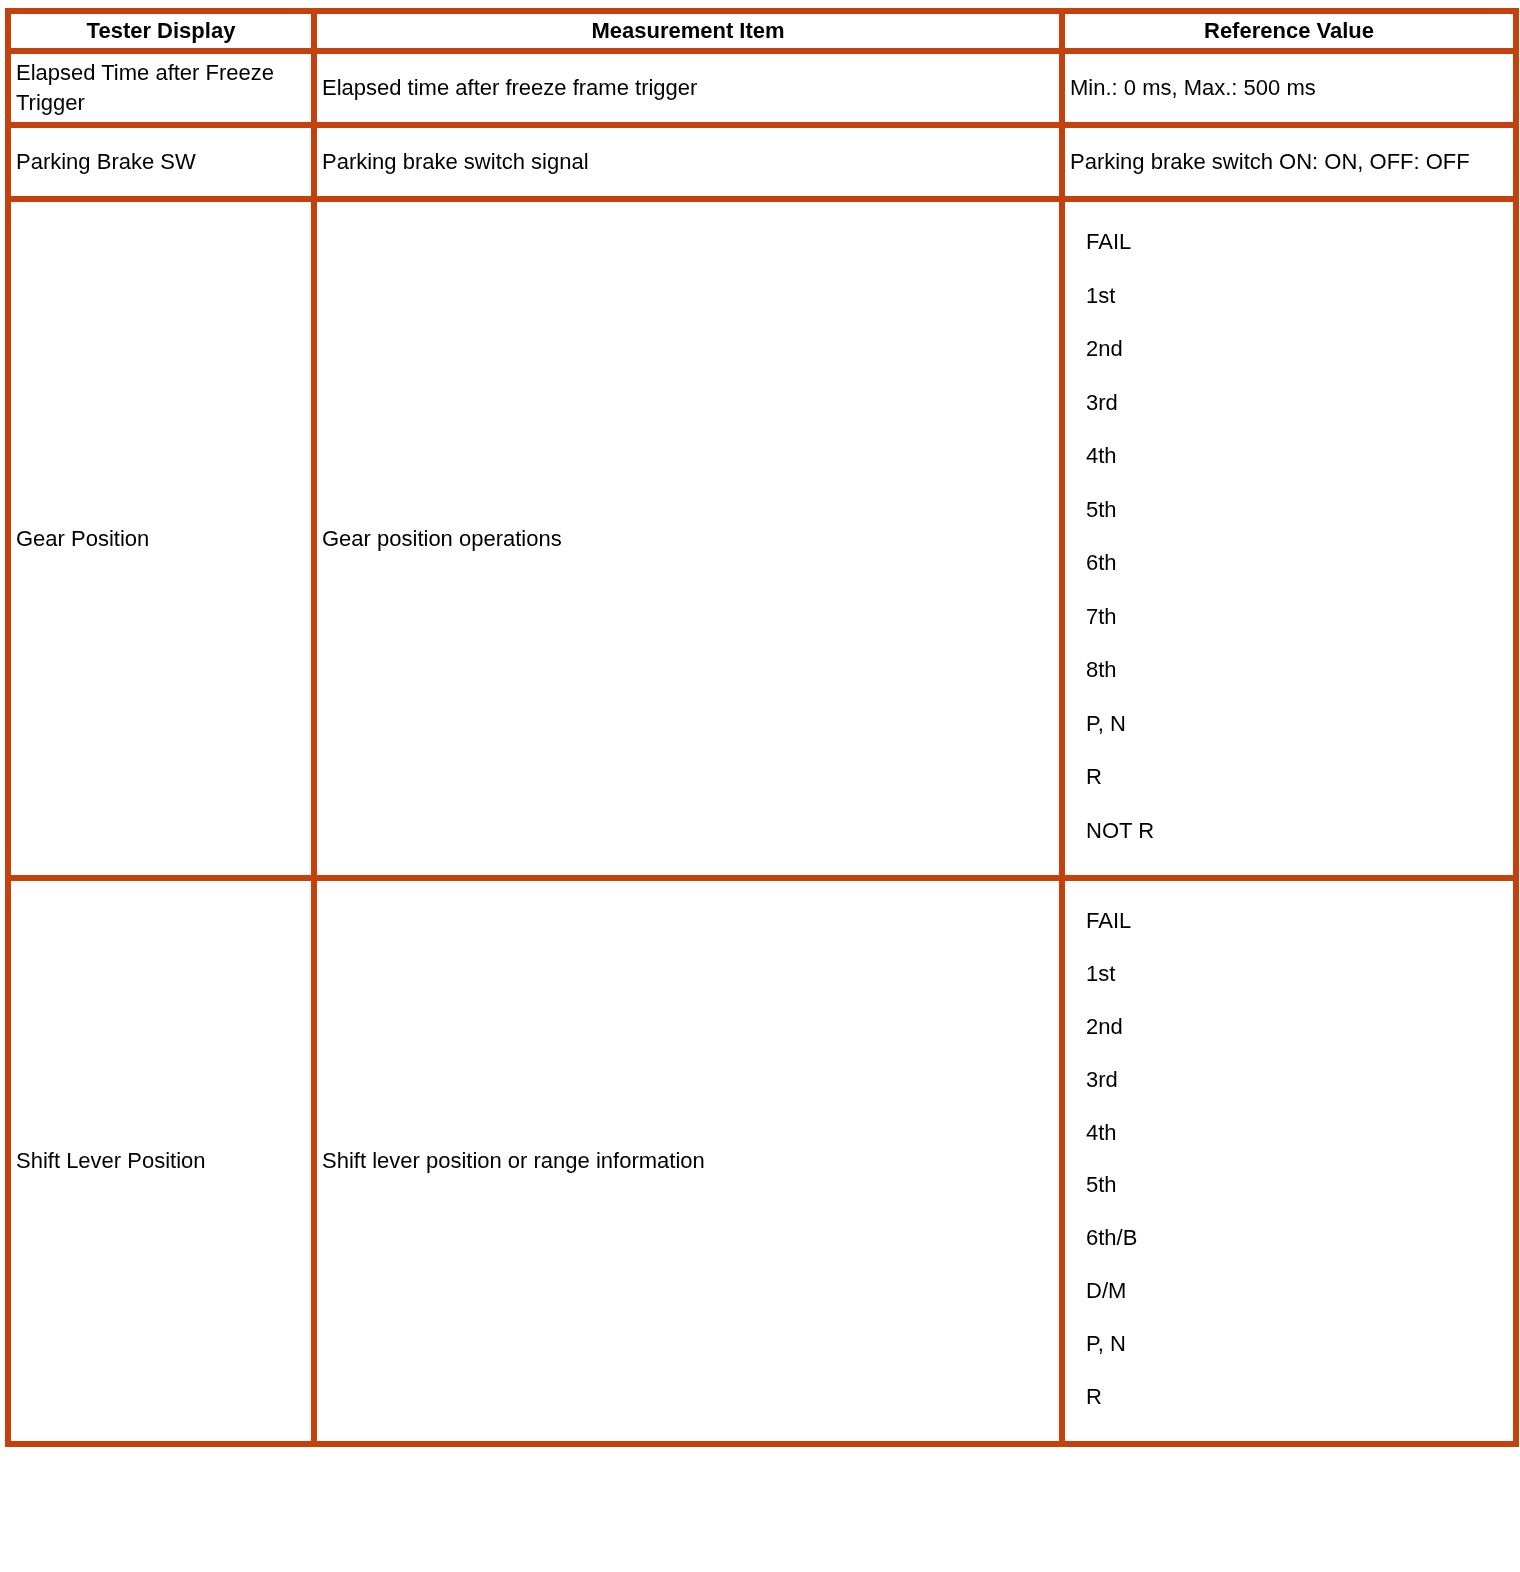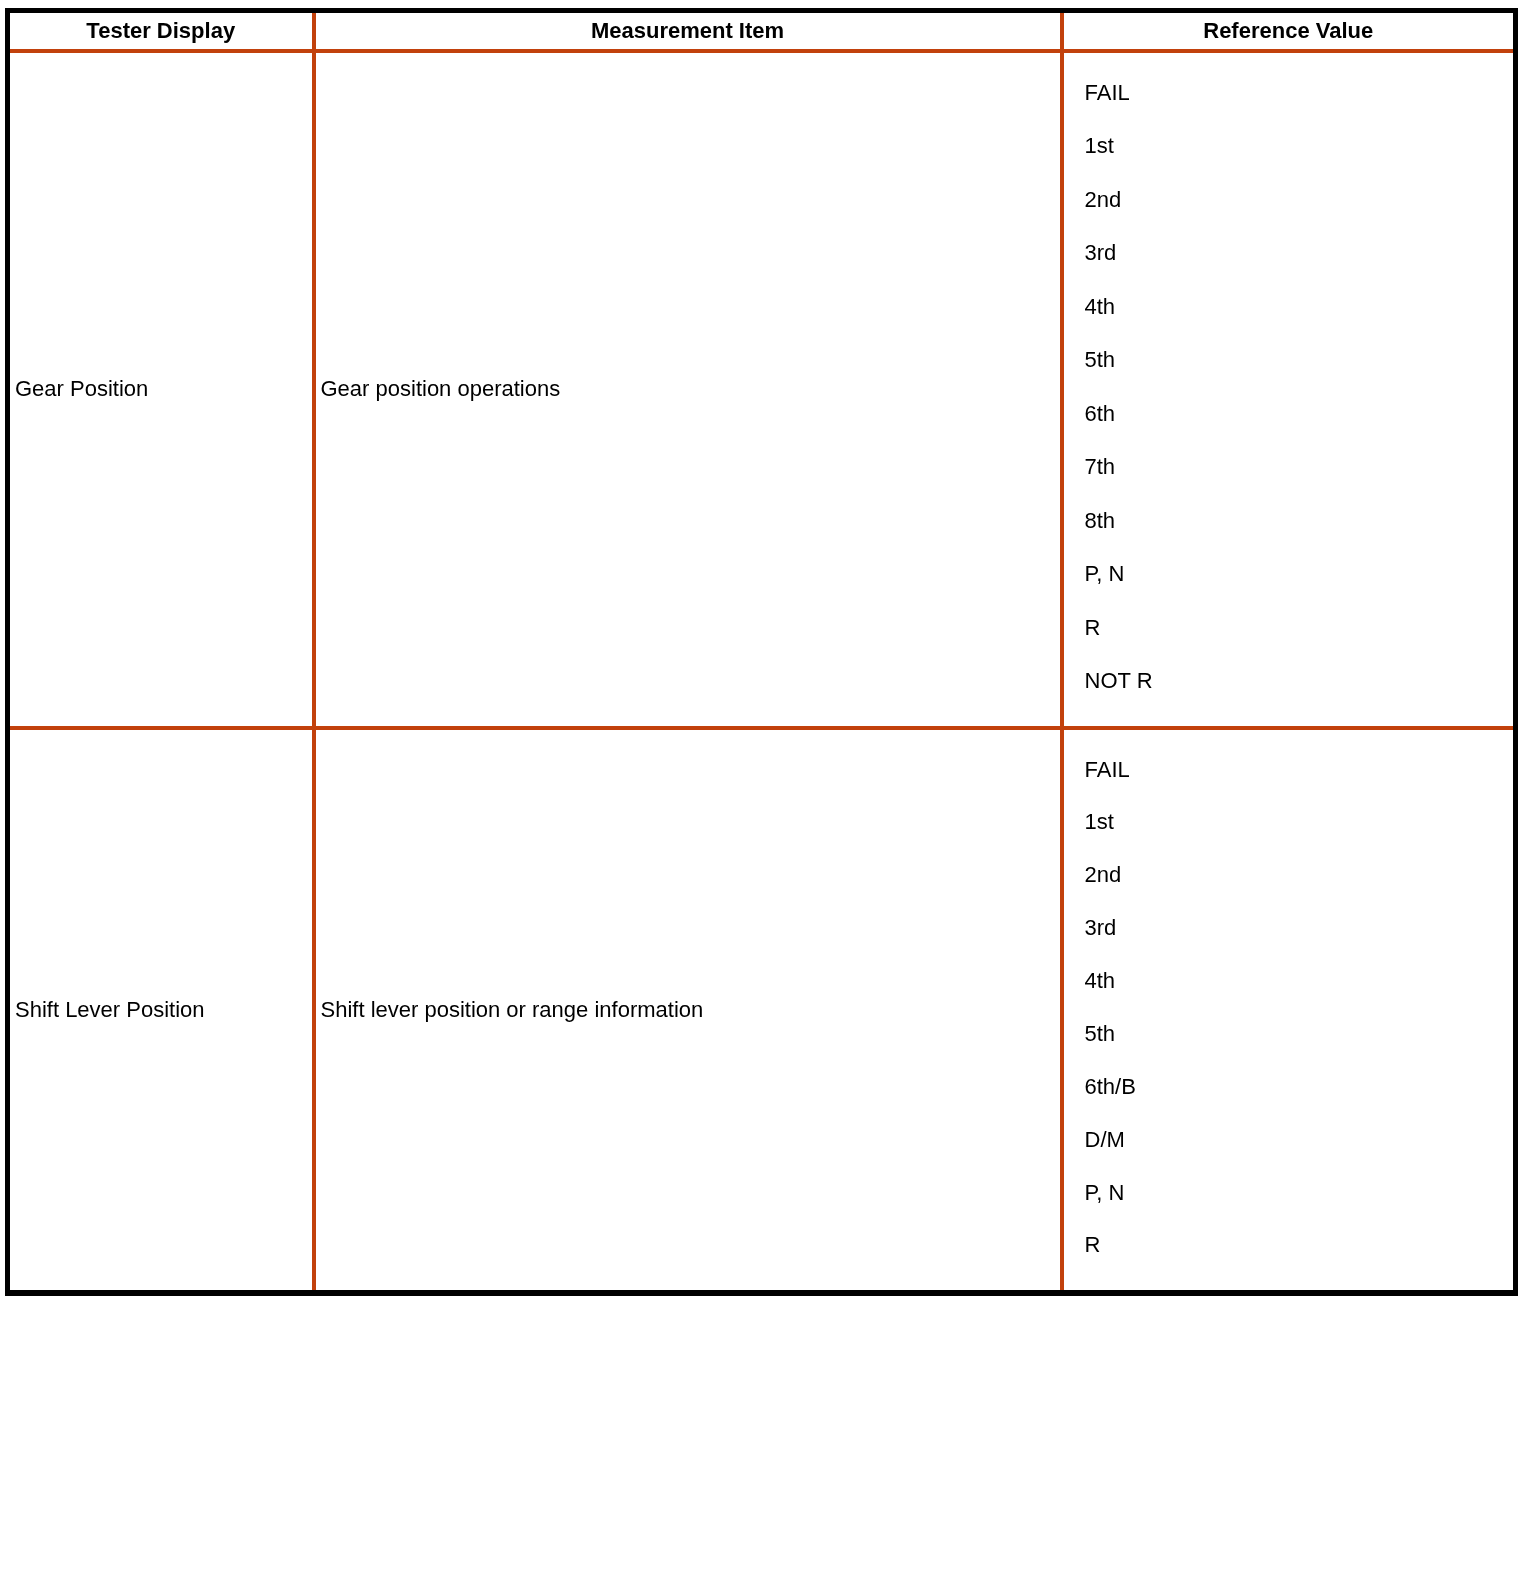--- a/index.html
+++ b/index.html
@@ -19,21 +19,21 @@
     width: 1508px;
     margin: 8px 0 0 5px;
     font-family: "Liberation Sans", sans-serif;
     font-size: 22px;
     color: #000000;
     border: 5px solid #000000;
     border-bottom-width: 6px;
   }
   table.spec-table th,
   table.spec-table td {
-    border: 4px solid #c2410c;
+    border: 6px solid #c2410c;
     box-sizing: border-box;
     overflow: hidden;
   }
   thead th {
     font-weight: bold;
     text-align: center;
     vertical-align: middle;
     height: 40px;
     padding: 2px 4px;
     border-bottom-width: 4px;
@@ -82,20 +82,30 @@
       <col style="width:454px">
     </colgroup>
     <thead>
       <tr>
         <th>Tester Display</th>
         <th>Measurement Item</th>
         <th>Reference Value</th>
       </tr>
     </thead>
     <tbody>
+      <tr class="row-elapsed">
+        <td>Elapsed Time after Freeze Trigger</td>
+        <td>Elapsed time after freeze frame trigger</td>
+        <td>Min.: 0 ms, Max.: 500 ms</td>
+      </tr>
+      <tr class="row-parkbrake">
+        <td>Parking Brake SW</td>
+        <td>Parking brake switch signal</td>
+        <td>Parking brake switch ON: ON, OFF: OFF</td>
+      </tr>
       <tr class="row-gear">
         <td>Gear Position</td>
         <td>Gear position operations</td>
         <td class="list-cell">
           <div class="ref-list gear">
             <span>FAIL</span>
             <span>1st</span>
             <span>2nd</span>
             <span>3rd</span>
             <span>4th</span>

